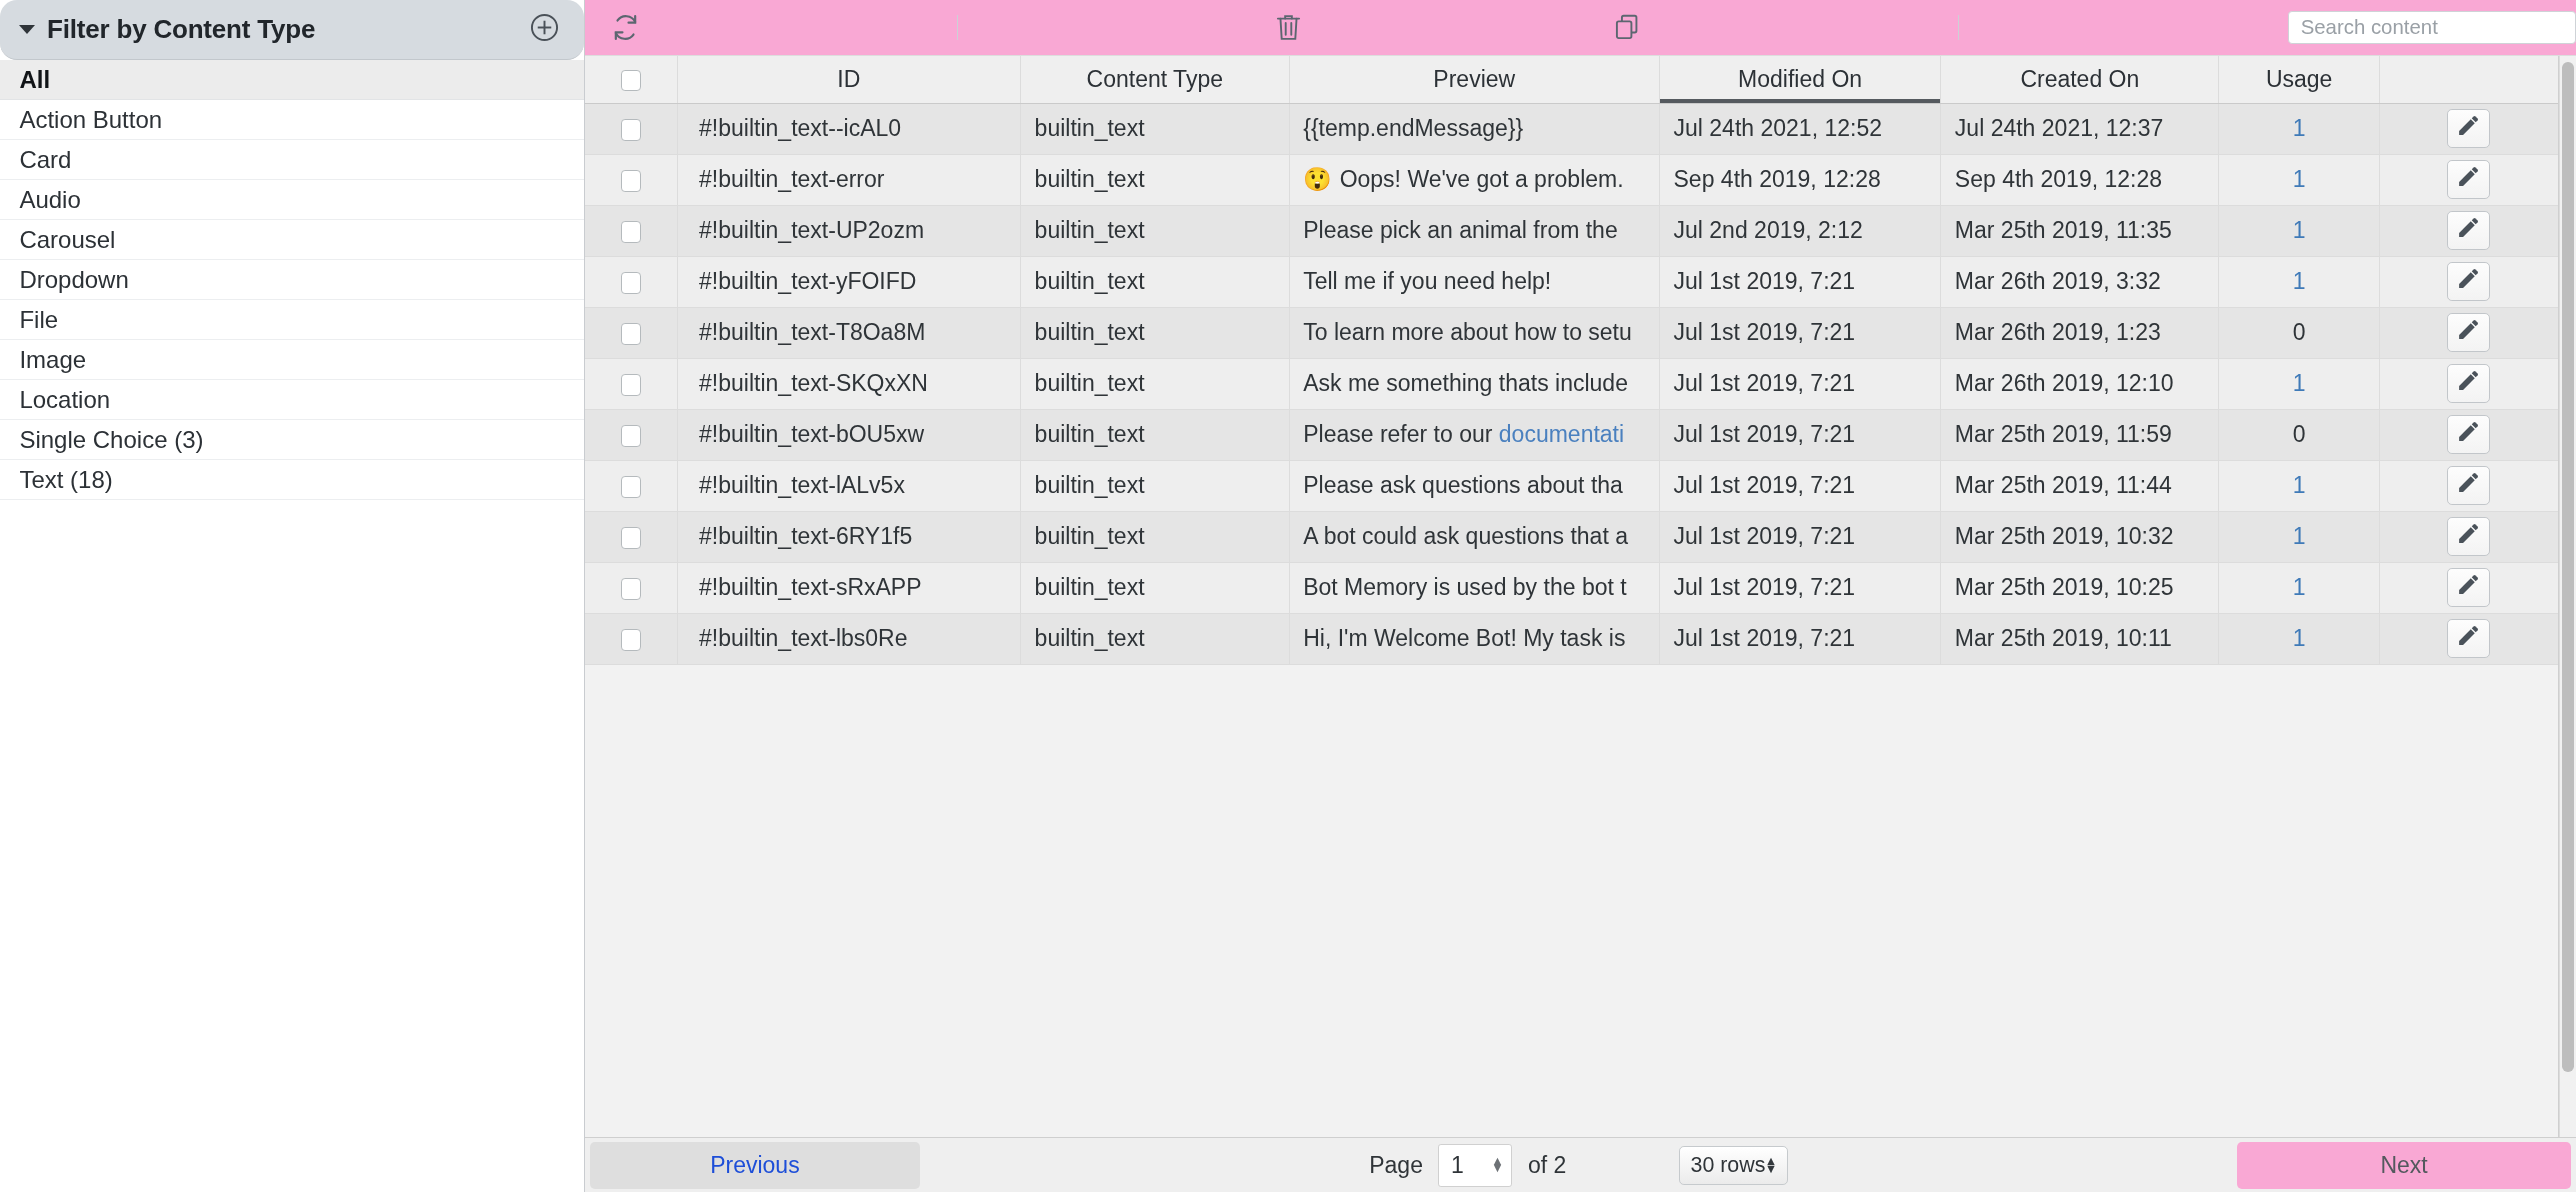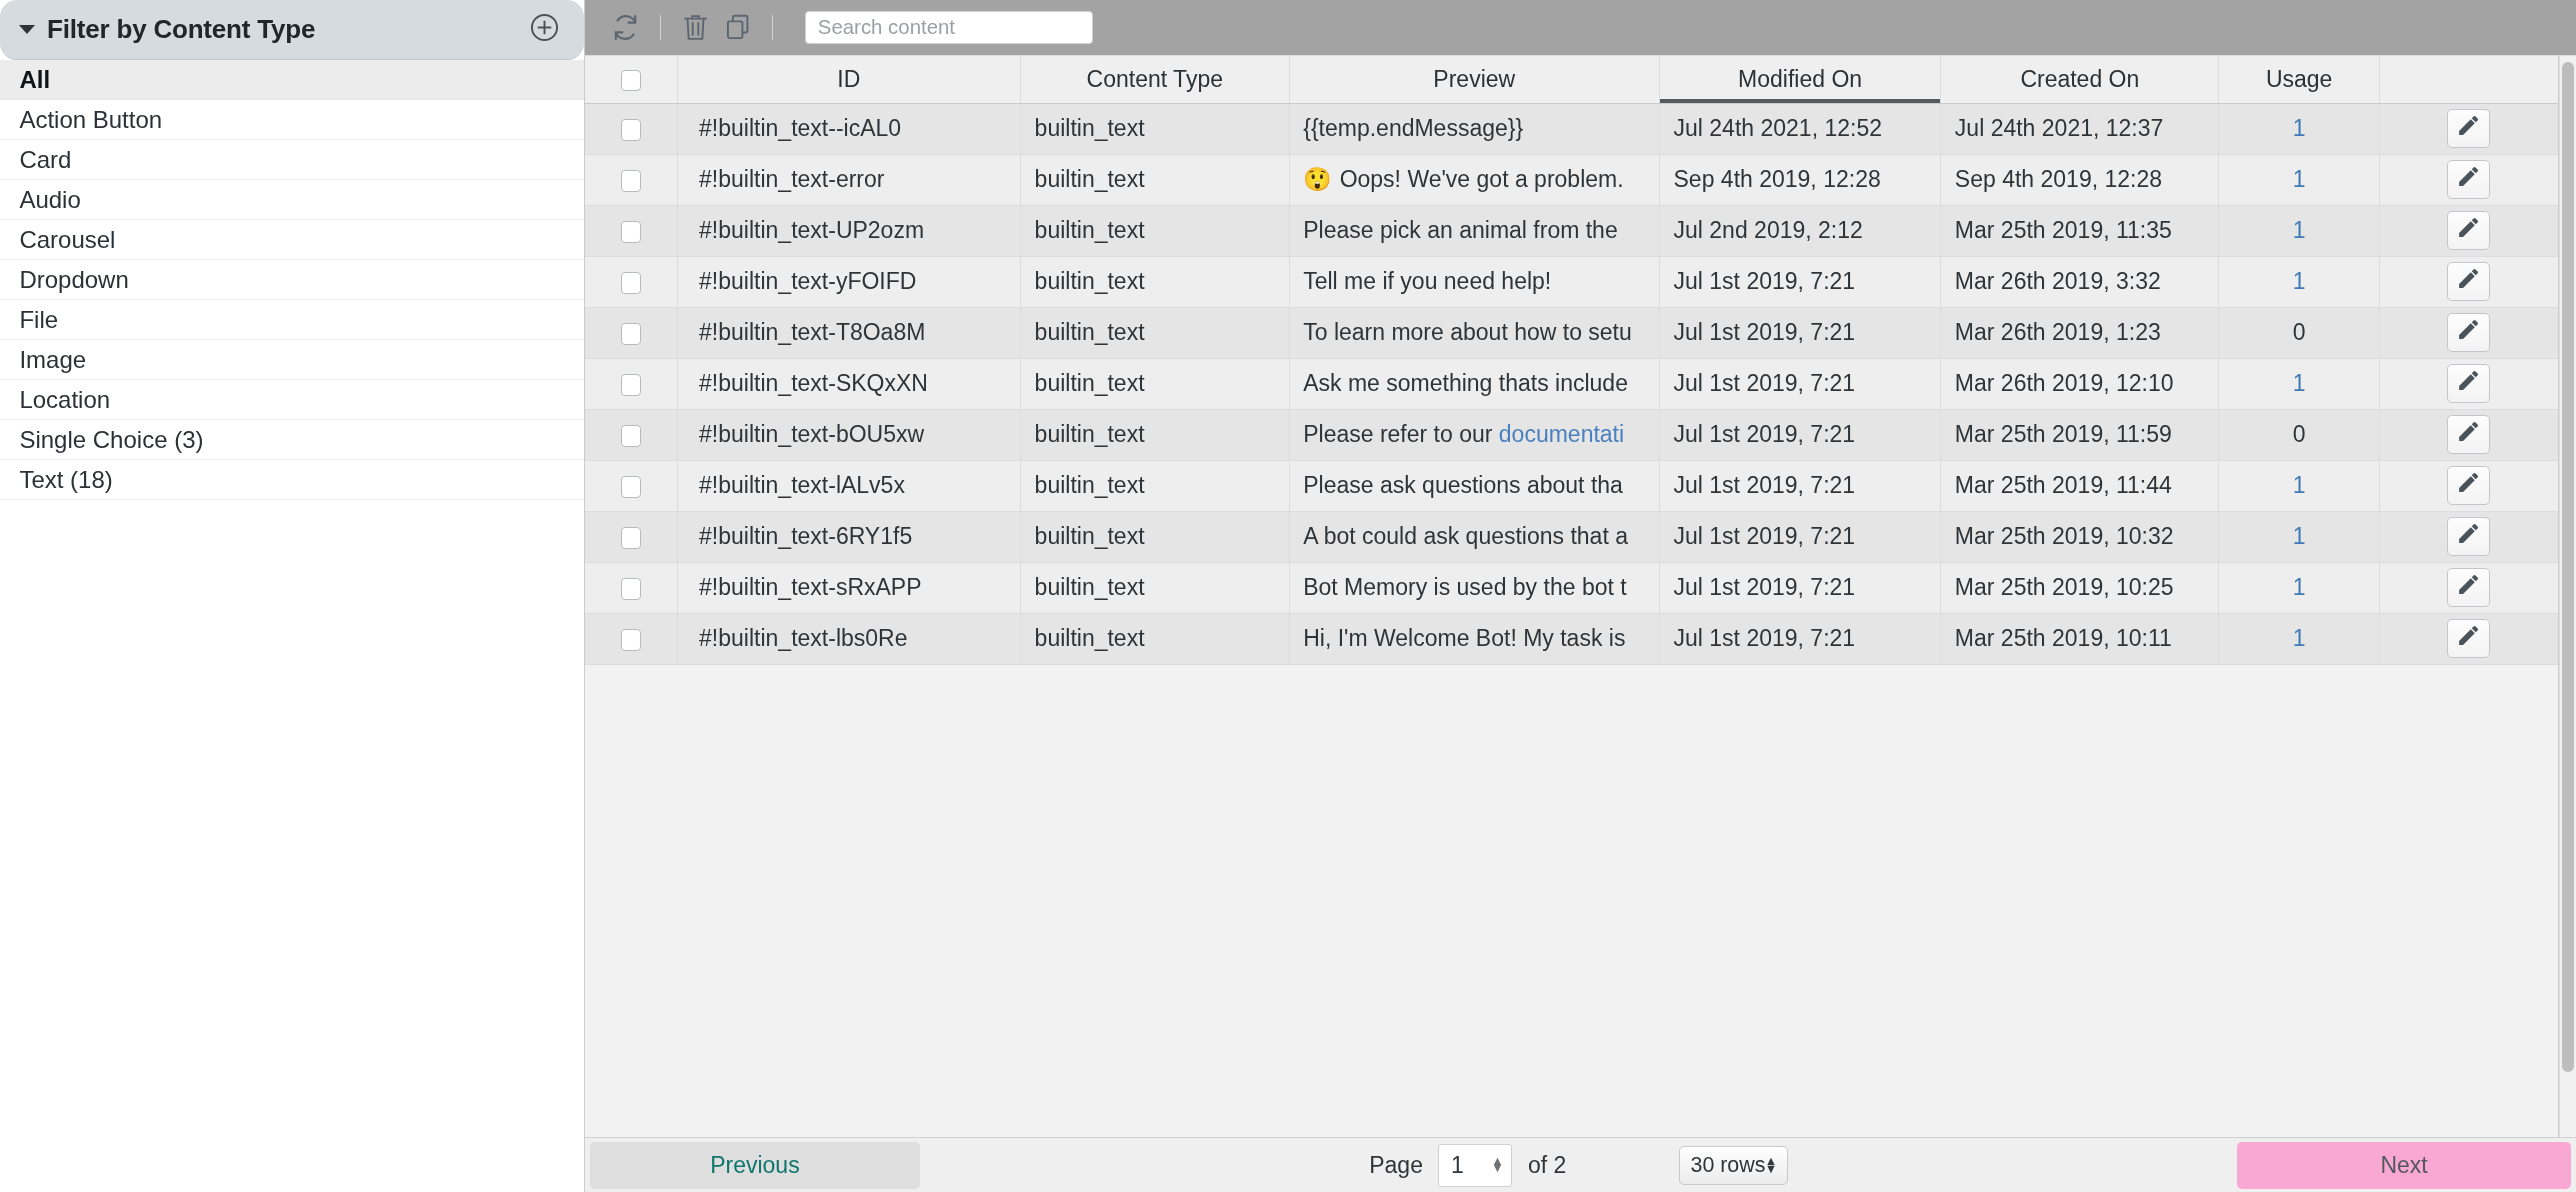--- a/index.html
+++ b/index.html
@@ -78,25 +78,26 @@
     display: flex;
     flex-direction: column;
     background: #f2f2f2;
     min-width: 0;
   }
 
   
   .toolbar {
     height: 56px;
     flex: 0 0 56px;
-    background: #a3a3a3;
+    background: #f9a8d4;
     border-bottom: 1px solid #dddddd;
     display: flex;
     align-items: center;
     padding-left: 19.4px;
+    justify-content: space-between;
   }
   .tb-btn {
     width: 43px; height: 39px;
     display: flex; align-items: center; justify-content: center;
     cursor: pointer;
   }
   .tb-sep {
     width: 1px; height: 25px;
     background: #ccd1d6;
     margin: 0 12.6px;
@@ -246,21 +247,21 @@
     background: #f9a8d4;
     border-radius: 4.9px;
     display: flex;
     align-items: center;
     justify-content: center;
     font-size: 23px;
     color: #54595e;
     cursor: pointer;
     margin: 0 4.9px;
   }
-  .pg-btn.disabled { color: #0f766e; background: #dedede; }
+  .pg-btn.disabled { color: #1d4ed8; background: #dedede; }
   .pg-prev { flex: 0 0 330px; }
   .pg-next { flex: 0 0 334px; }
   .pg-mid {
     flex: 1 1 auto;
     display: flex;
     align-items: center;
     justify-content: center;
     gap: 15.5px;
     font-size: 23px;
     color: #2f3438;

